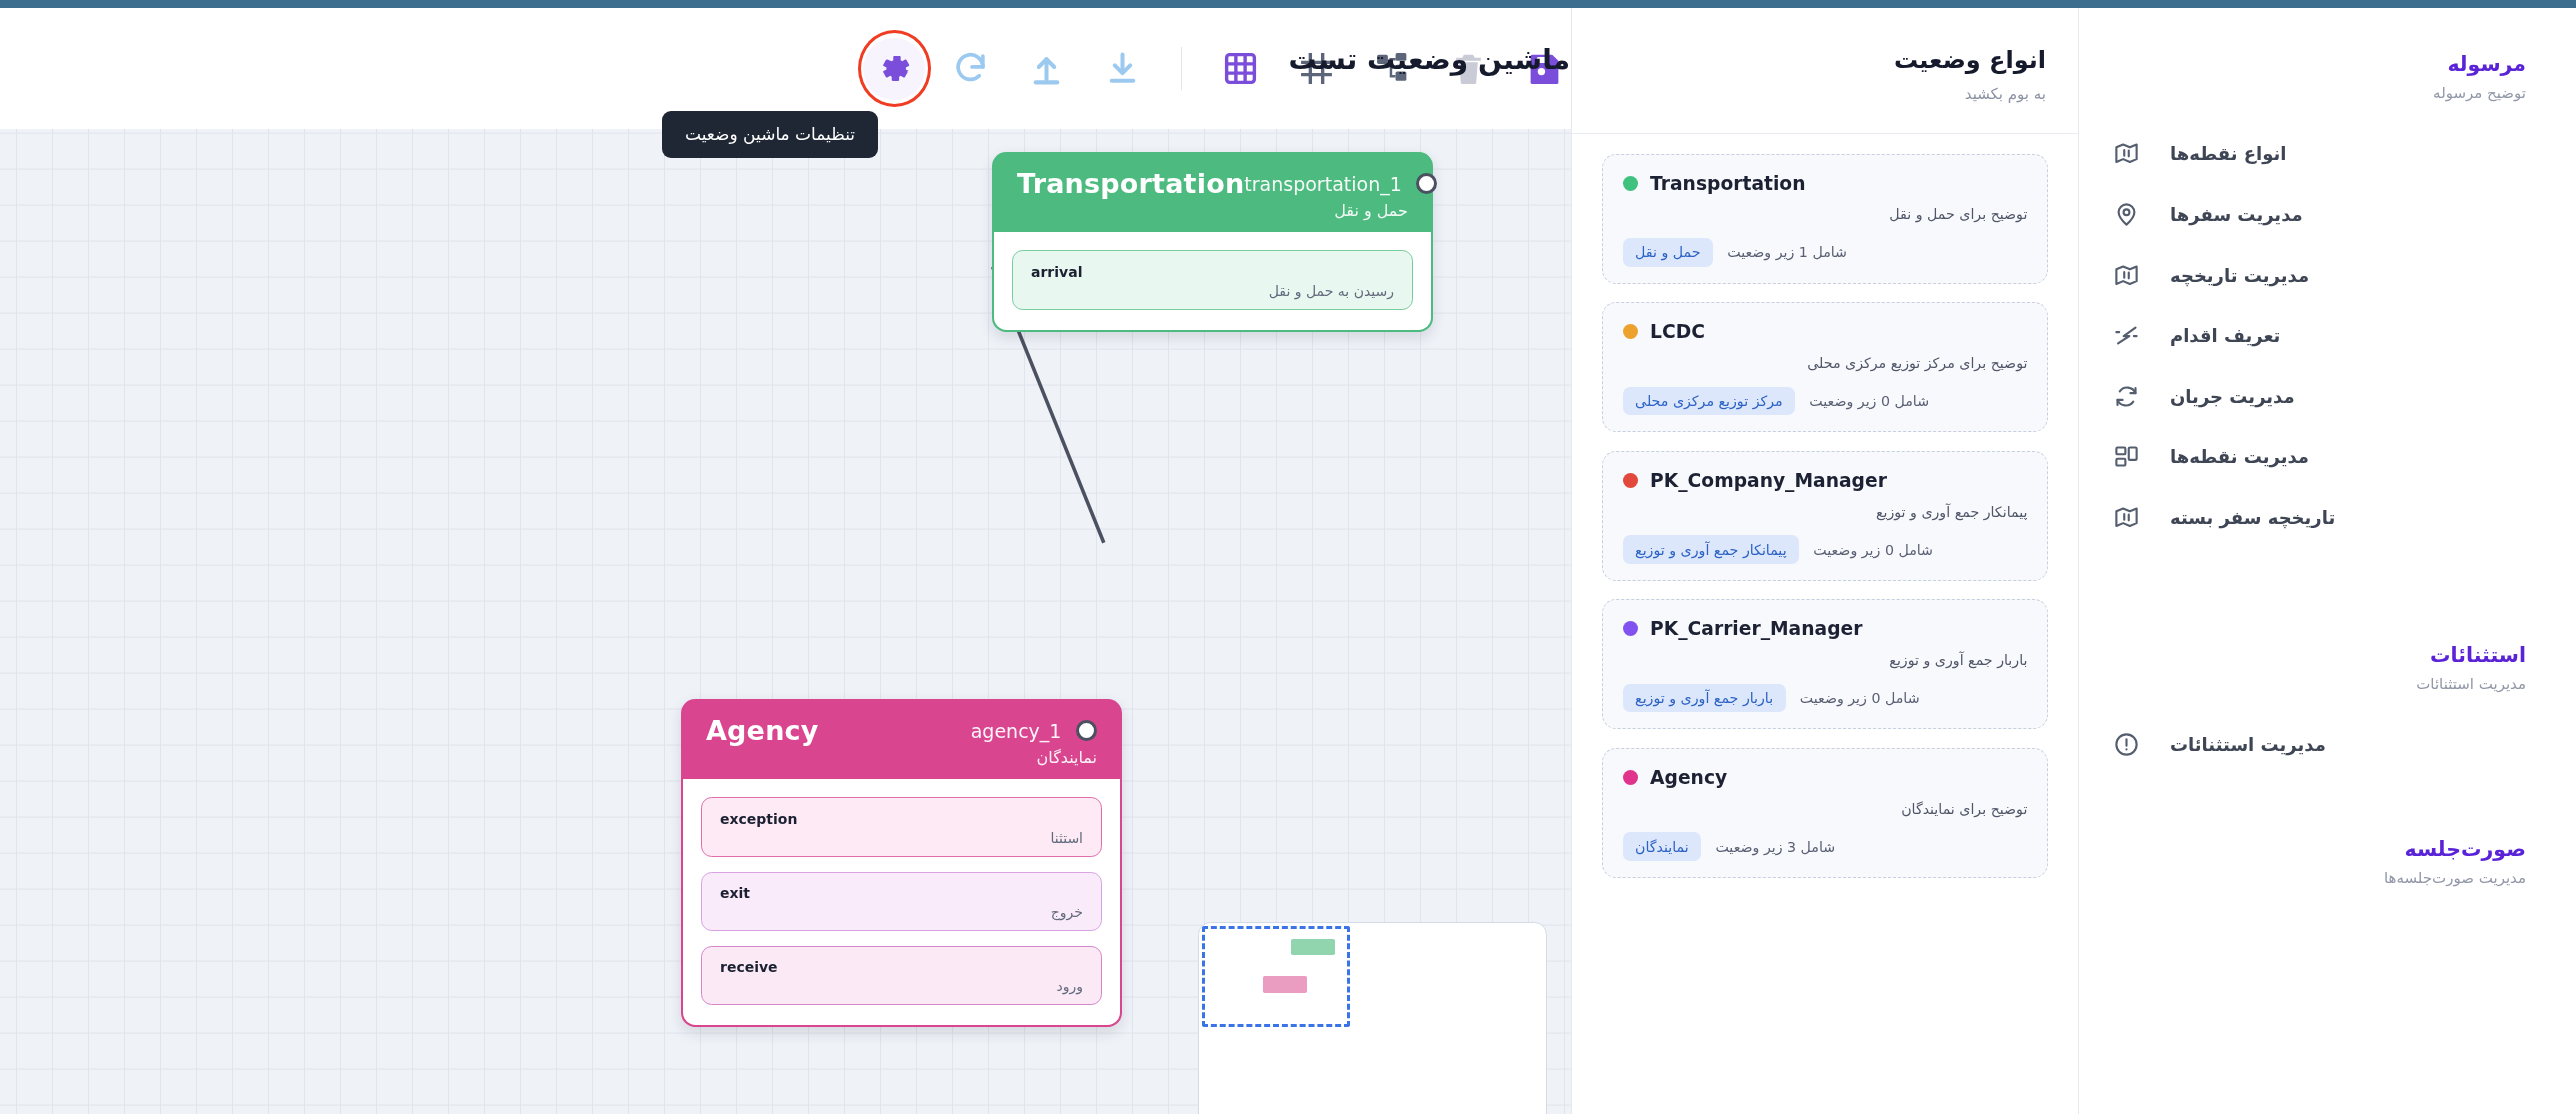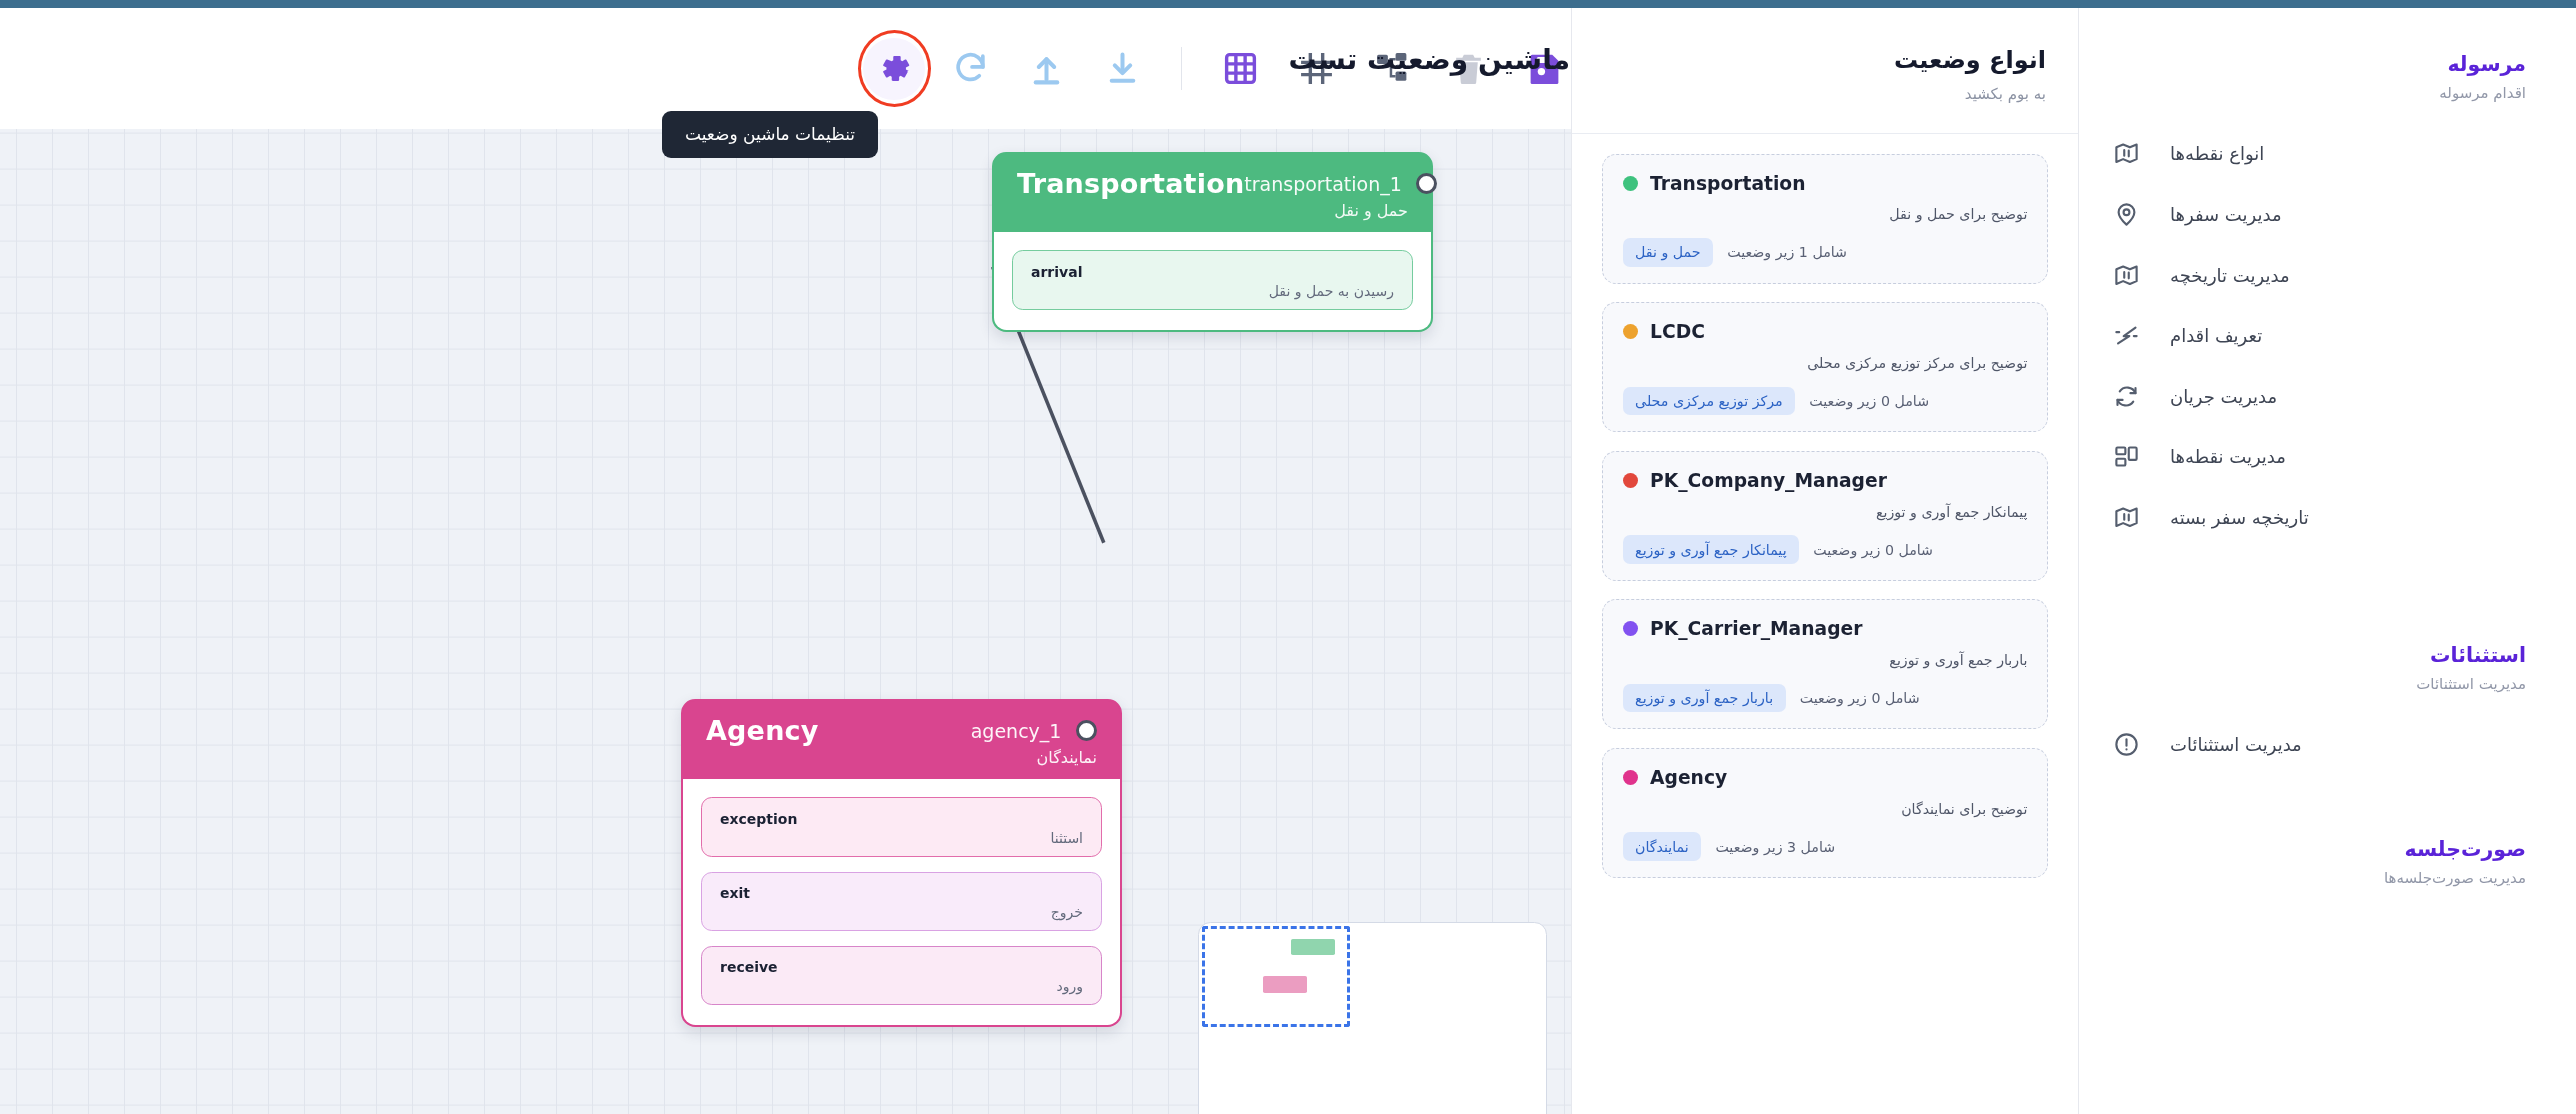--- a/index.html
+++ b/index.html
@@ -52,21 +52,21 @@
     padding: 9.8px 27px 9.8px 27px;
     cursor: pointer;
   }
   .side-item .si-icon {
     width: 41px; height: 41px;
     display: flex; align-items: center; justify-content: center;
     flex: 0 0 41px;
   }
   .side-item .si-icon svg { width: 27px; height: 27px; stroke: #555e6e; fill: none; stroke-width: 1.9; stroke-linecap: round; stroke-linejoin: round; }
   .side-item .si-label {
-    font-size: 18px; color: #3e4554; font-weight: 400;
+    font-size: 18px; color: #3e4554; font-weight: 700;
     white-space: nowrap;
   }
   .side-spacer-lg { height: 85px; }
   .side-spacer-md { height: 52px; }
 
   
   .types-panel {
     position: absolute; top: 8px; right: 498px;
     width: 507px; height: 1106px;
     background: #ffffff;
@@ -459,21 +459,21 @@
         </div>
       </div>
 
     </div>
   </div>
 
   <div class="sidebar">
 
     <div class="side-group">
       <div class="side-group-title">مرسوله</div>
-      <div class="side-group-sub">اقدام مرسوله</div>
+      <div class="side-group-sub">توضیح مرسوله</div>
       <div class="side-items">
 
         <div class="side-item">
           <span class="si-icon">
             <svg viewBox="0 0 24 24">
                 <path d="M9 4L3 6.5v13L9 17l6 2.5 6-2.5v-13L15 6.5 9 4z"></path>
                 <path d="M10 9v5M14 9.5v5"></path>
               </svg>
           </span>
           <span class="si-label">انواع نقطه‌ها</span>

